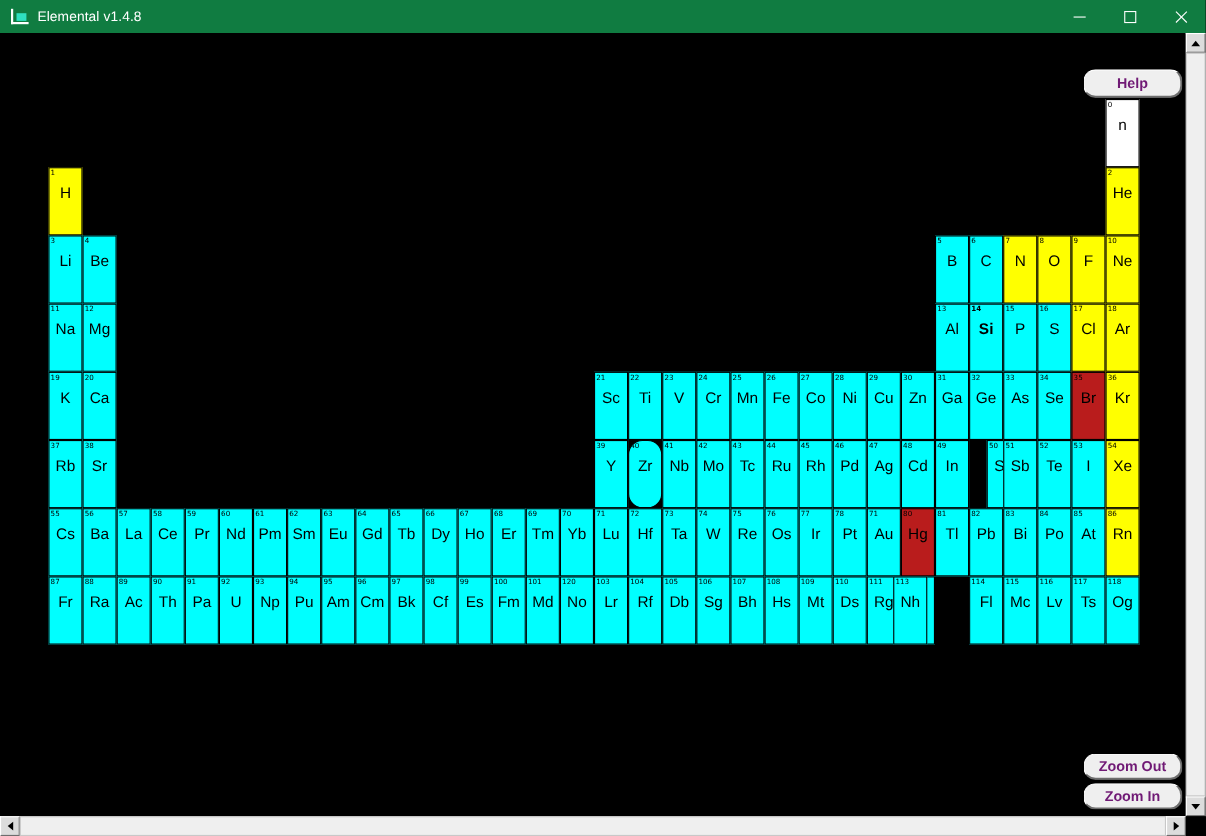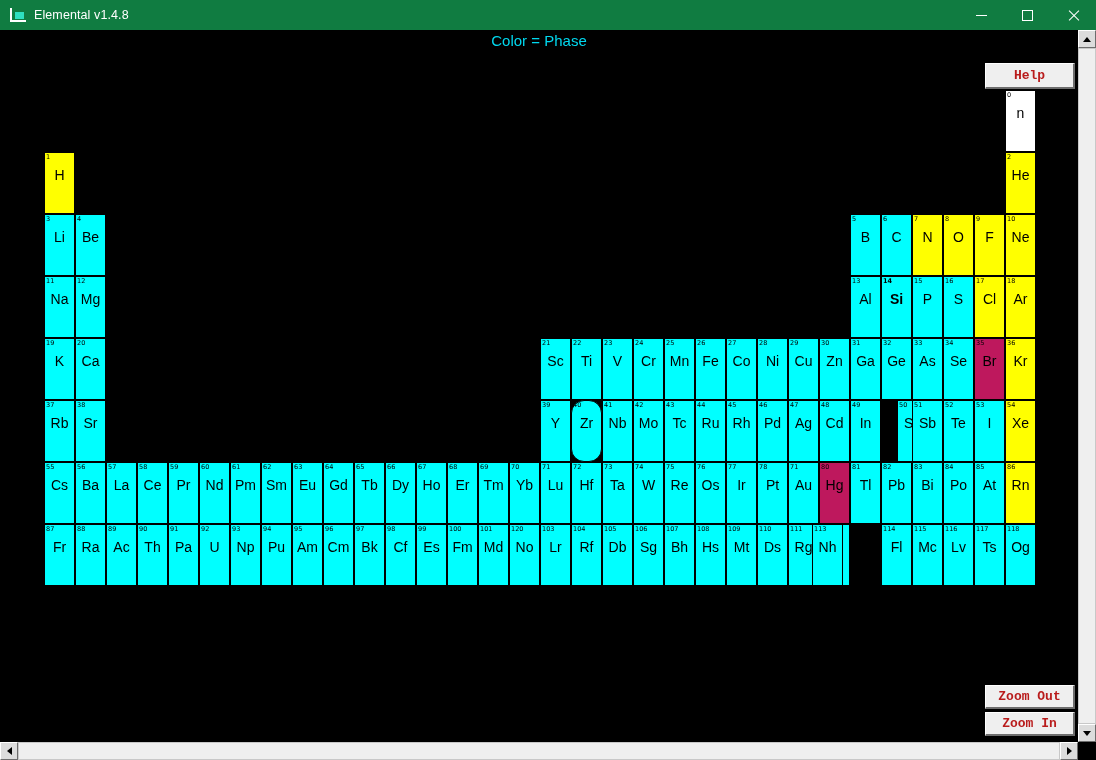--- a/index.html
+++ b/index.html
@@ -70,26 +70,27 @@
   }
 
   
   .w95btn {
     position: absolute;
     background: #efefef;
     border-top: 1px solid #ffffff;
     border-left: 1px solid #ffffff;
     border-right: 2px solid #6d6d6d;
     border-bottom: 2px solid #6d6d6d;
-    color: #b91c1c;
-    font-family: Liberation Mono, monospace;
+    color: #701a75;
+    font-family: Liberation Sans, sans-serif;
     font-weight: bold;
     font-size: 13px;
     display: flex; align-items: center; justify-content: center;
     cursor: default;
+    border-radius: 11px;
   }
   #btn-help      { left: 985px; top: 33px;  width: 90px;  height: 26px; }
   #btn-zoom-out  { left: 985px; top: 655px; width: 90px;  height: 24px; }
   #btn-zoom-in   { left: 985px; top: 682px; width: 90px;  height: 24px; }
 
   
   #ptable {
     position: absolute;
     left: 44px; top: 60px;
     width: 994px; height: 532px;
@@ -107,21 +108,21 @@
     font-family: "DejaVu Sans", sans-serif;
   }
   .el .sym {
     position: absolute; left: 0; top: 14px; width: 100%;
     text-align: center;
     font-size: 14px;
     font-family: "Liberation Sans", sans-serif;
   }
   .ph-solid   { background: #00ffff; }
   .ph-gas     { background: #ffff00; }
-  .ph-liquid  { background: #be185d; }
+  .ph-liquid  { background: #b91c1c; }
   .ph-unknown { background: #ffffff; }
 
   
   #vscroll {
     position: absolute; right: 0; top: 0;
     width: 18px; height: 712px;
     background: #000;
   }
   #hscroll {
     position: absolute; left: 0; bottom: 0;
@@ -176,21 +177,20 @@
     <div class="win-btn">
         <div class="wc-close"></div>
       </div>
   </div>
 </div>
 
 <div id="client">
 
   <div id="canvas">
 
-    <div id="color-legend">Color = Phase</div>
 
     <div id="ptable">
         <div class="el ph-unknown" style="left: 961px; top: 0px;">
           <div class="num">0</div>
           <div class="sym">n</div>
         </div>
         <div class="el ph-gas" style="left: 0px; top: 62px;">
           <div class="num">1</div>
           <div class="sym">H</div>
         </div>

